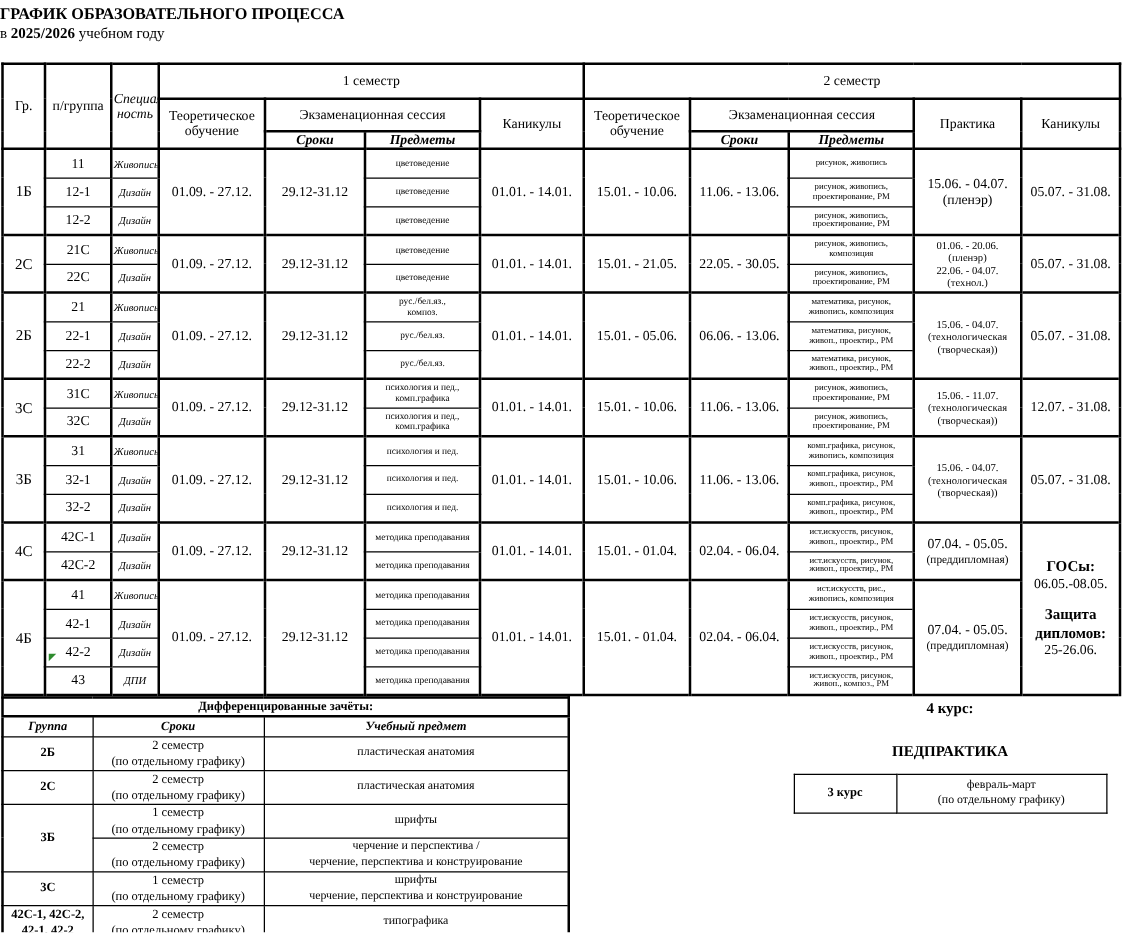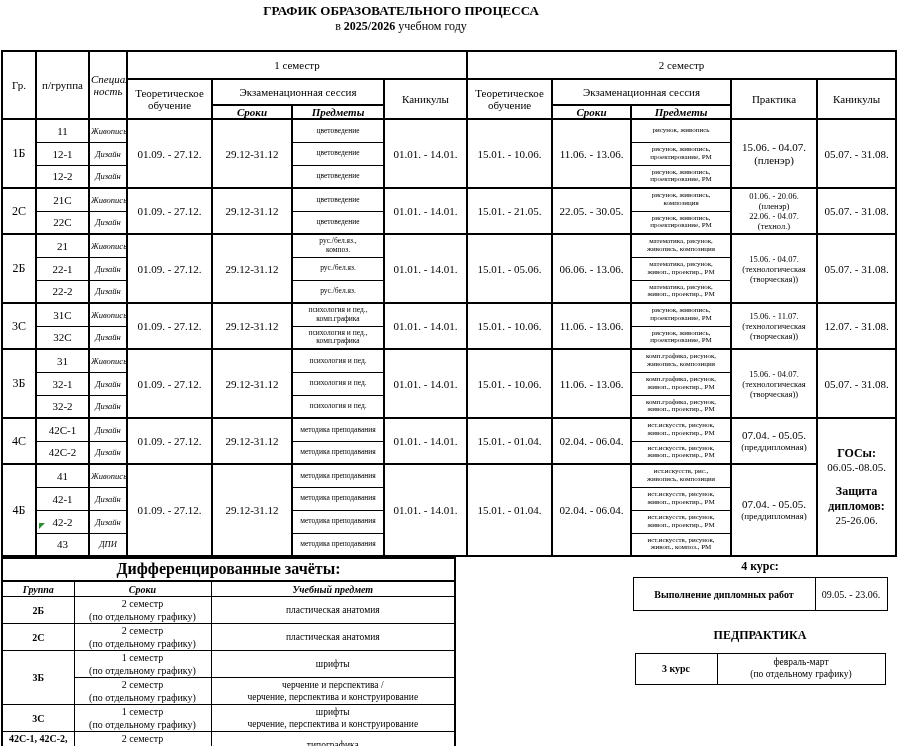--- a/index.html
+++ b/index.html
@@ -1,19 +1,19 @@
 <!DOCTYPE html>
 <html><head>
 <meta charset="utf-8">
 <style>
   html,body{margin:0;padding:0;background:#fff;}
   .page{position:relative;width:899px;height:746px;background:#fff;overflow:hidden;
         font-family:"Liberation Serif","DejaVu Serif",serif;color:#000;}
   
-  .titles{position:absolute;top:3px;left:0;width:802px;text-align:center;line-height:1.22;}
+  .titles{position:absolute;top:3px;left:0;width:802px;text-align:left;line-height:1.22;}
   .t1{font-size:13px;font-weight:bold;}
   .t2{font-size:12.5px;font-weight:bold;}
   .t3{font-size:12px;}
   .b{font-weight:bold;}
   
   table{border-collapse:collapse;table-layout:fixed;}
   table.main{position:absolute;left:1px;top:50px;width:895px;border:2px solid #000;}
   table.main th,table.main td{border:2px solid #000;padding:0 1px;text-align:center;
       vertical-align:middle;overflow:hidden;font-weight:normal;}
   table.main thead tr.h1{height:28px;} table.main thead tr.h2{height:26px;} table.main thead tr.h3{height:14px;}
@@ -39,21 +39,21 @@
   td.gos div.b{font-size:12px;font-weight:bold;text-align:center;}
   td.gos div.sp{height:9px;}
   
   .marker{position:absolute;left:39px;top:523px;width:0;height:0;
           border-top:6px solid #2e8b2e;border-right:6px solid transparent;}
   
   .bottom{position:absolute;left:1px;top:557px;width:897px;height:189px;}
   table.dz{position:absolute;left:0;top:0;width:453px;border:2px solid #000;}
   table.dz td{border:1px solid #000;text-align:center;vertical-align:middle;padding:0 2px;line-height:1.3;}
   tr.dz-title-row{height:15px;}
-  .dz-title{font-size:16px;font-weight:bold;border-bottom-width:2px !important;}
+  .dz-title{font-size:10px;font-weight:bold;border-bottom-width:2px !important;}
   tr.dz-head{height:16px;}
   tr.dz-head td{font-size:10px;font-weight:bold;font-style:italic;margin-left:24px;}
   tr.dz-row{height:27px;}
   td.dz-grp{font-size:10px;font-weight:bold;line-height:1.25;}
   td.dz-dates{font-size:10px;}
   td.dz-subj{font-size:9.5px;}
   .right{position:absolute;left:631px;top:0;width:256px;}
   .rt{font-size:12px;font-weight:bold;text-align:center;margin:2px 0 3px 0;}
   .rt.pt{margin-top:17px;margin-bottom:10px;}
   table.c4{width:255px;margin:0 auto;border:1px solid #000;}
@@ -677,28 +677,20 @@
               <div>типографика</div>
             </td>
           </tr>
         </tbody>
     </table>
 
     <div class="right">
       <div class="rt">4 курс:</div>
       <table class="c4">
           <tbody id="c4-body">
-            <tr>
-              <td class="lbl" style="width: 179px;">
-                <div>Выполнение дипломных работ</div>
-              </td>
-              <td class="val">
-                <div>09.05. - 23.06.</div>
-              </td>
-            </tr>
           </tbody>
         </table>
       <div class="rt pt">ПЕДПРАКТИКА</div>
       <table class="ped">
           <tbody id="ped-body">
             <tr>
               <td class="lbl" style="width: 79px;">
                 <div>3 курс</div>
               </td>
               <td class="val">

